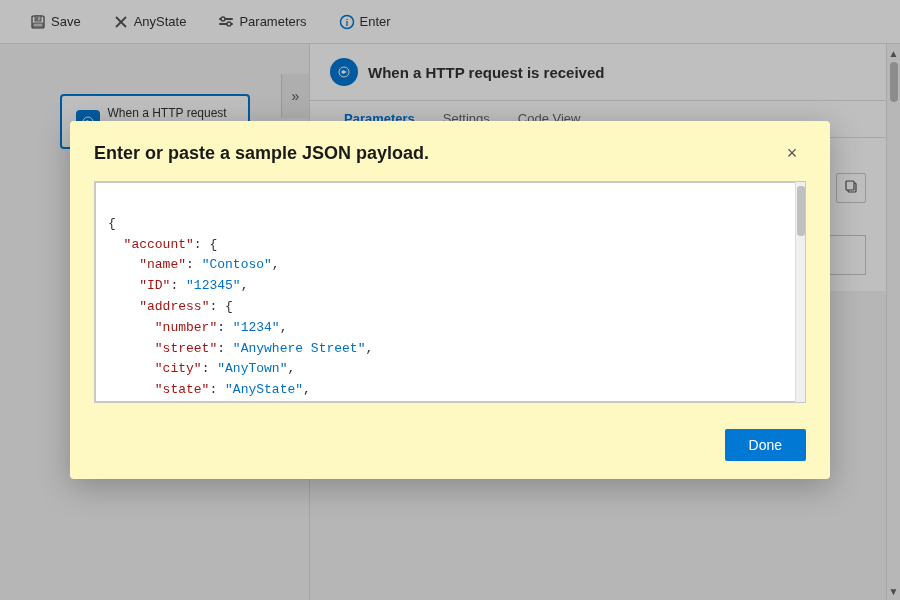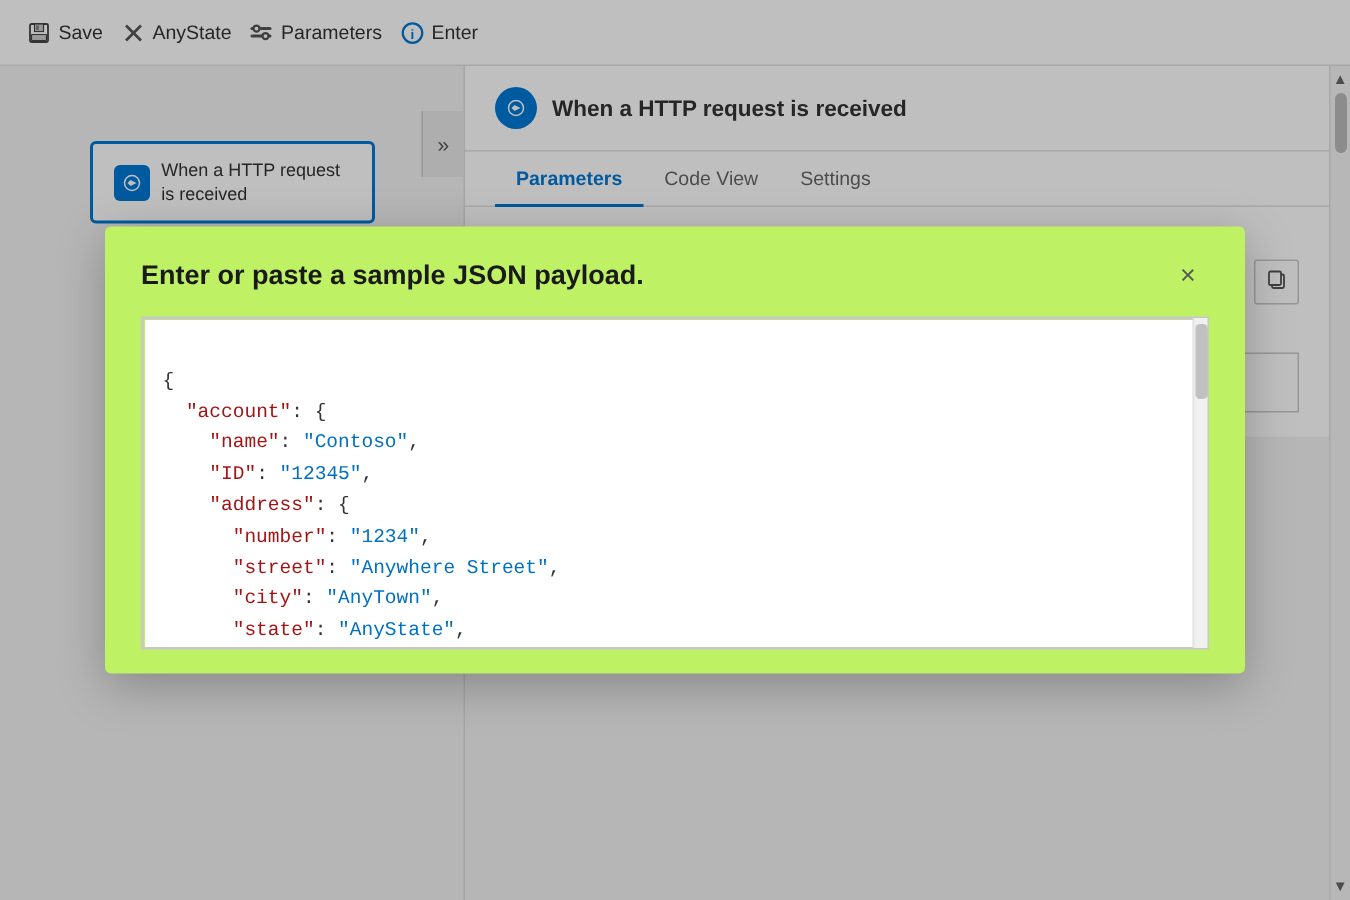--- a/index.html
+++ b/index.html
@@ -13,21 +13,22 @@
       position: relative;
     }
 
     
     .toolbar {
       display: flex;
       align-items: center;
       height: 44px;
       background: #fff;
       border-bottom: 1px solid #e0e0e0;
-      padding: 0 12px;
+      padding: 0 24px;
+      gap: 20px;
       z-index: 10;
       position: relative;
     }
     .toolbar-btn {
       display: flex;
       align-items: center;
       gap: 5px;
       cursor: pointer;
       color: #333;
       font-size: 13px;
@@ -246,21 +247,21 @@
       width: 900px;
       height: 600px;
       background: rgba(0,0,0,0.25);
       display: flex;
       align-items: center;
       justify-content: center;
       z-index: 100;
     }
 
     .modal {
-      background: #bef264;
+      background: #fef9c3;
       width: 760px;
       border-radius: 4px;
       box-shadow: 0 8px 32px rgba(0,0,0,0.25);
       overflow: hidden;
       position: relative;
     }
 
     .modal-header {
       display: flex;
       align-items: center;
@@ -436,22 +437,22 @@
           <svg width="14" height="14" viewBox="0 0 14 14" fill="white">
             <circle cx="7" cy="7" r="5" stroke="white" stroke-width="1" fill="none"></circle>
             <path d="M4 7 L6 5 L10 7 L6 9 Z" fill="white"></path>
           </svg>
         </div>
         <span class="panel-header-title">When a HTTP request is received</span>
       </div>
 
       <div class="tabs">
         <div class="tab active">Parameters</div>
+        <div class="tab">Settings</div>
         <div class="tab">Code View</div>
-        <div class="tab">Settings</div>
       </div>
 
       <div class="panel-body">
         <div class="field-label">HTTP POST URL</div>
         <div class="url-field">
           <input class="url-input" type="text" readonly="" placeholder="URL will be generated after save" style="">
           <button class="copy-btn">
             <span>
               <svg width="14" height="14" viewBox="0 0 14 14" fill="none">
                 <rect x="4" y="4" width="8" height="9" rx="1" stroke="#555" stroke-width="1.2" fill="white"></rect>
@@ -497,14 +498,17 @@
       <span class="json-key">"city"</span><span class="json-colon">: </span><span class="json-string">"AnyTown"</span><span class="json-colon">,</span>
       <span class="json-key">"state"</span><span class="json-colon">: </span><span class="json-string">"AnyState"</span><span class="json-colon">,</span>
       
         </div>
 
         <div style="position:absolute;right:0;top:0;bottom:0;width:10px;background:#f0f0f0;border-left:1px solid #ddd;">
           <div style="width:8px;height:50px;background:#c0c0c0;border-radius:3px;margin:2px auto;margin-top:4px;"></div>
         </div>
       </div>
     </div>
+    <div class="modal-footer">
+      <button class="done-btn">Done</button>
+    </div>
   </div>
 </div>
 
 </body></html>

